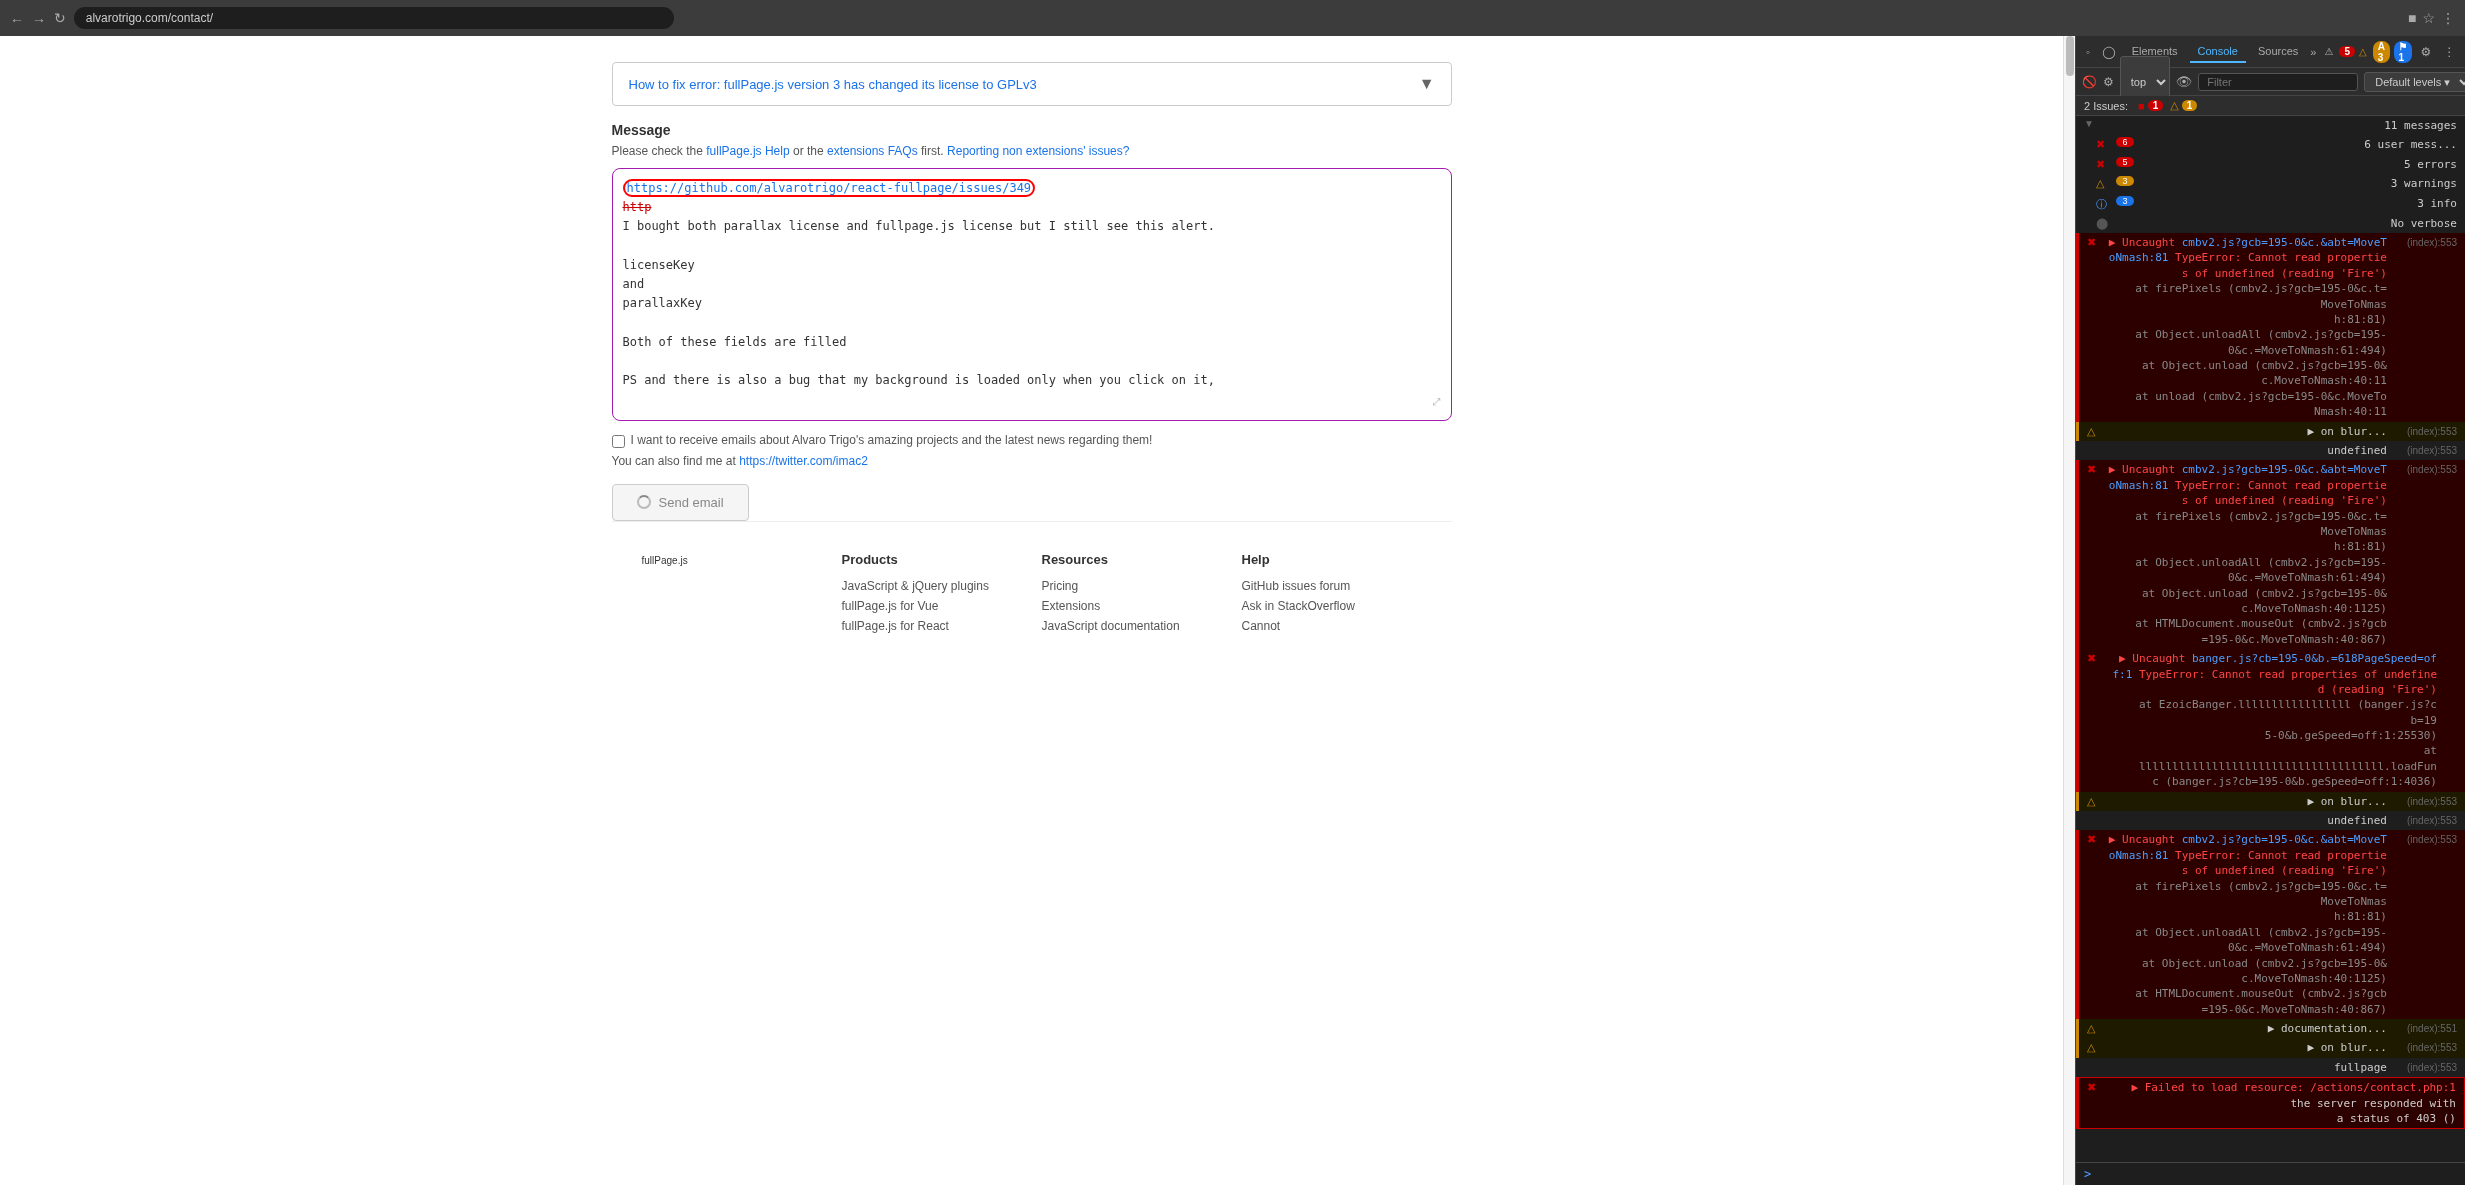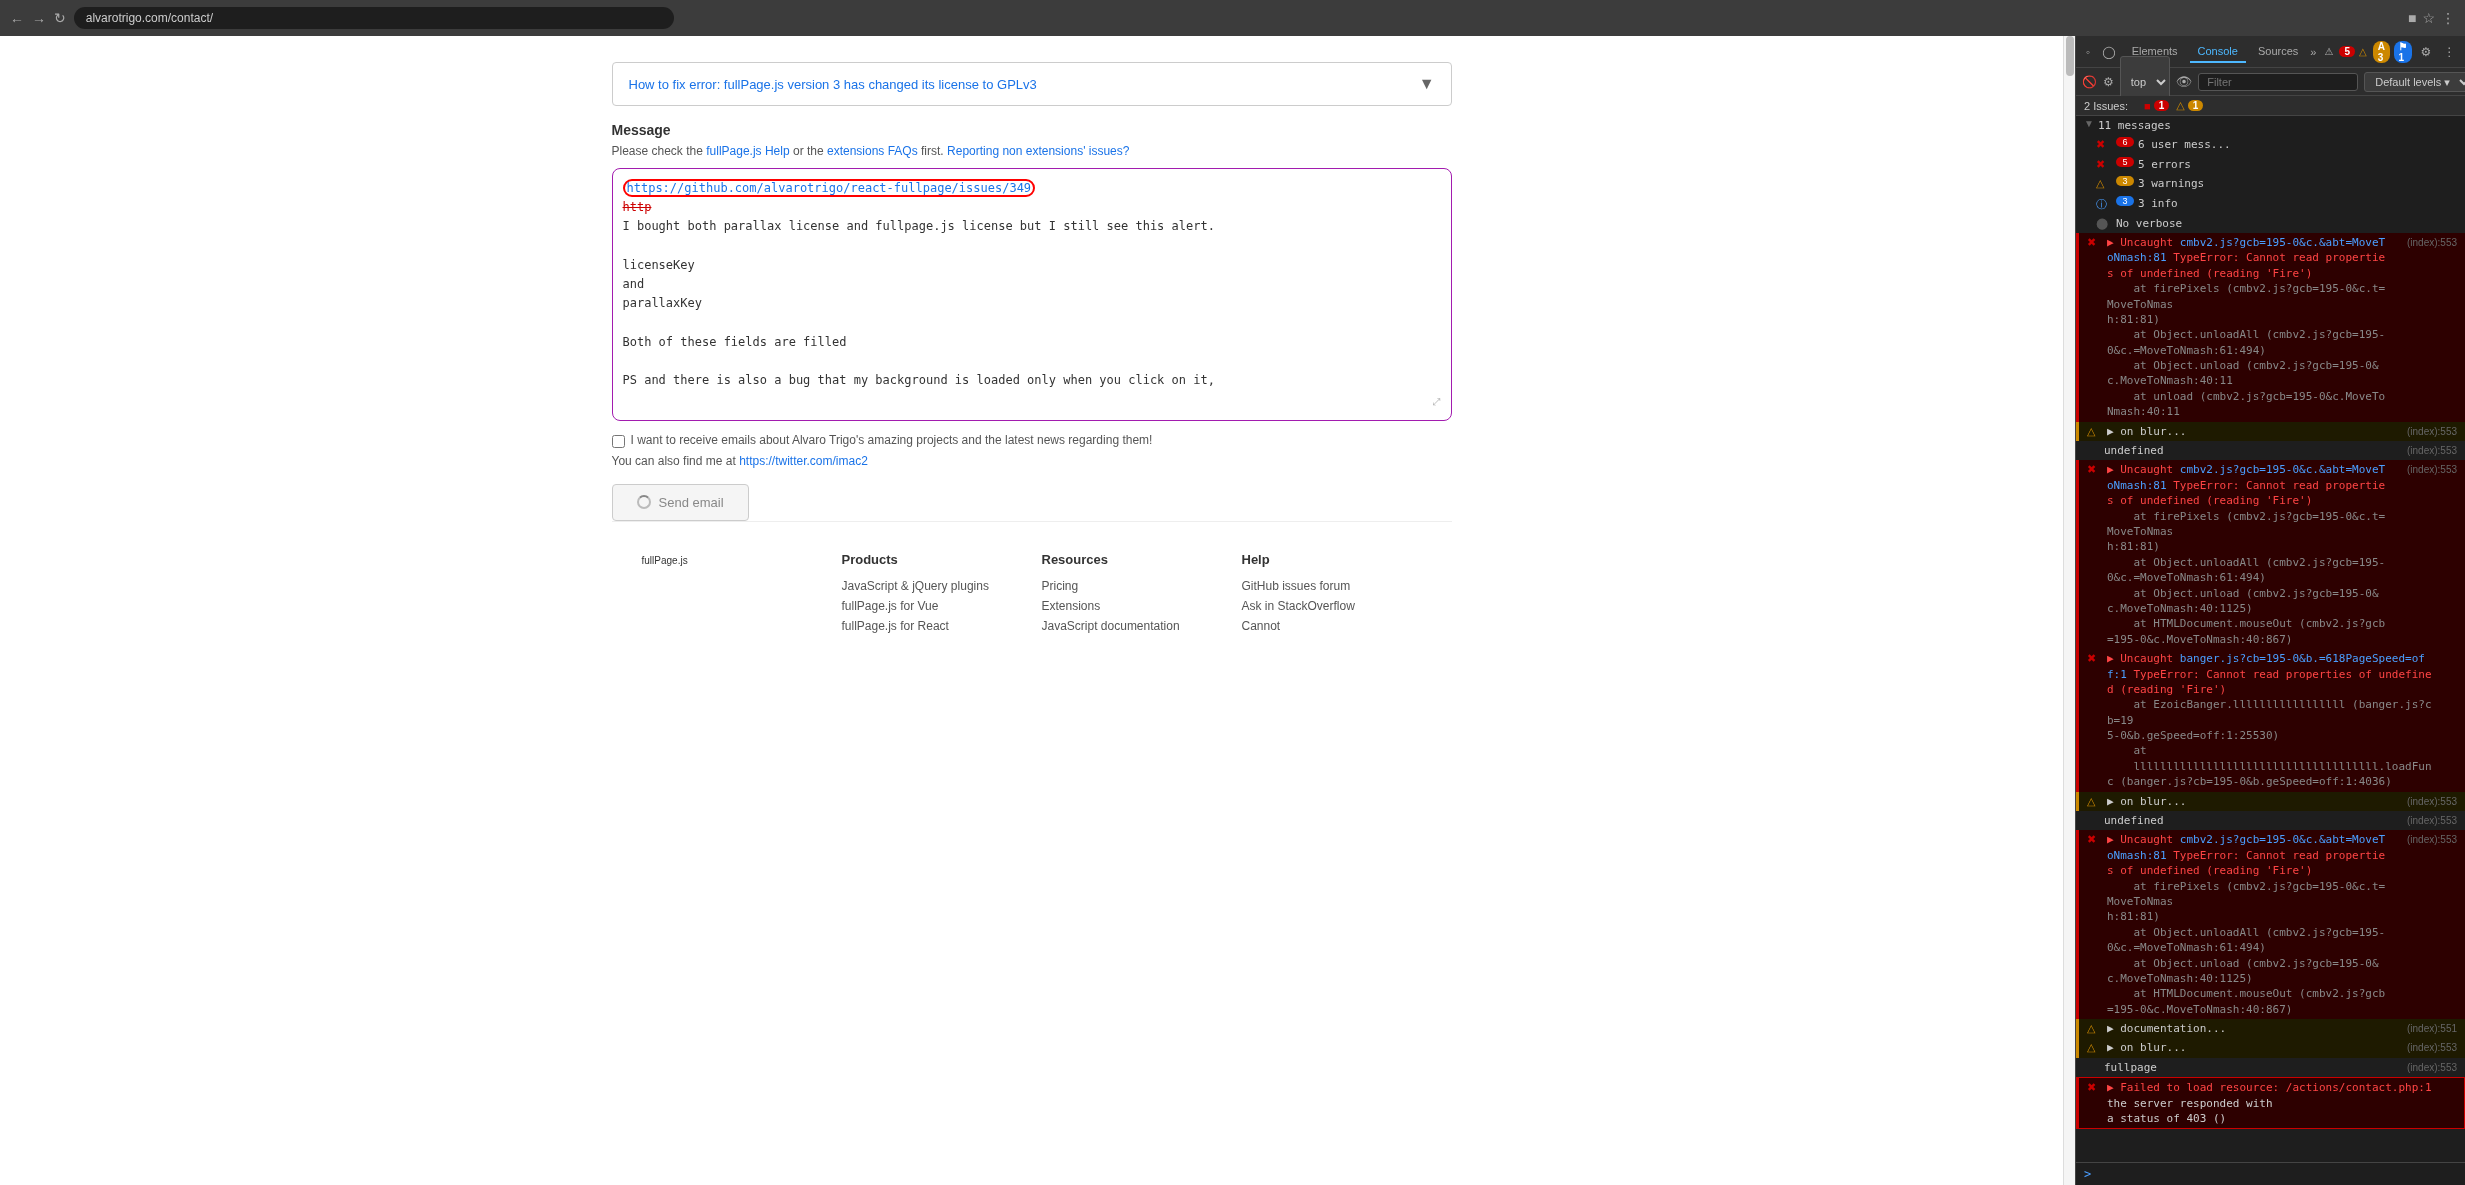--- a/index.html
+++ b/index.html
@@ -301,21 +301,21 @@
 
     
     .issues-bar {
       background: #2d2d2d;
       border-bottom: 1px solid #444;
       padding: 3px 8px;
       font-size: 11px;
       color: #ccc;
       display: flex;
       align-items: center;
-      gap: 16px;
+      gap: 10px;
       flex-shrink: 0;
     }
     .issues-icons {
       display: flex;
       align-items: center;
       gap: 3px;
     }
 
     
     .console-log {
@@ -345,20 +345,21 @@
     .log-icon.warn { color: #c80; }
     .log-icon.info-i { color: #4a9eff; }
 
     .log-text {
       color: #ccc;
       font-family: monospace;
       font-size: 11px;
       flex: 1;
       line-height: 1.4;
       word-break: break-all;
+      text-align: right;
     }
     .log-text .red { color: #ff4444; }
     .log-text .blue { color: #4a9eff; }
     .log-text .gray { color: #888; }
 
     .log-source {
       color: #666;
       font-size: 10px;
       white-space: nowrap;
       margin-left: 20px;

